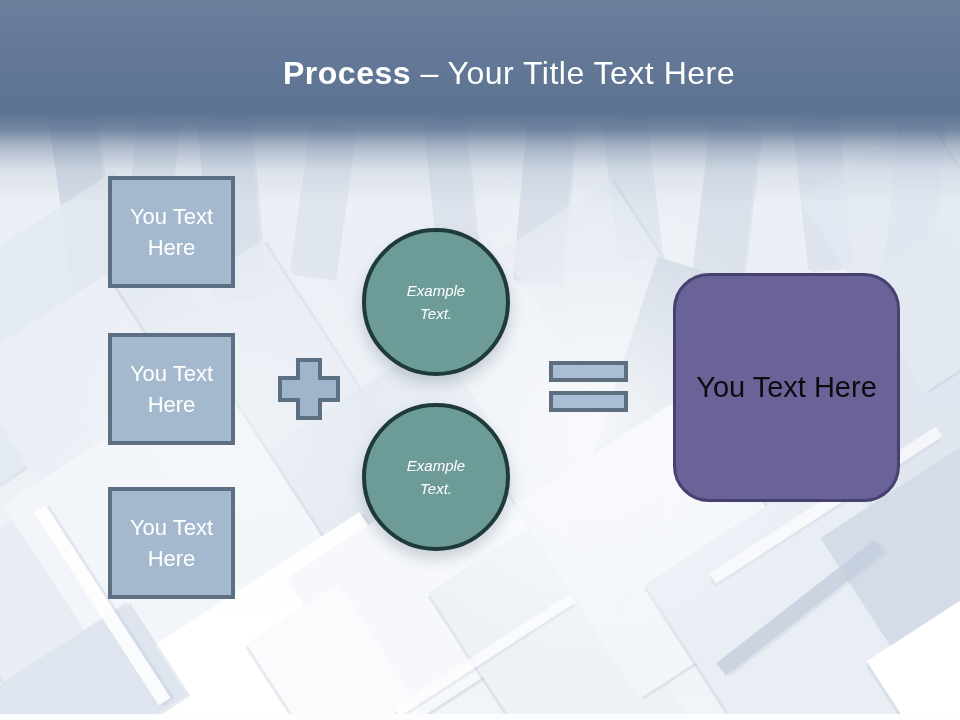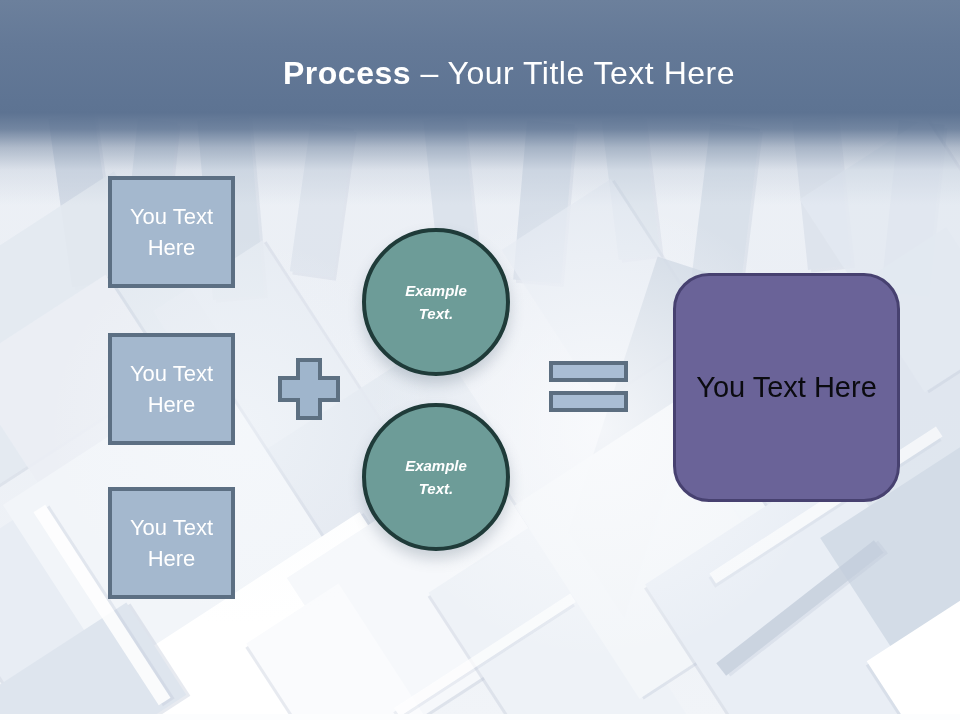--- a/index.html
+++ b/index.html
@@ -45,21 +45,21 @@
   .equals-wrap{position:absolute;left:549px;top:361px;width:79px;height:52px;}
   .eq-bar{
     width:79px;height:21px;box-sizing:border-box;background:#a9bdd4;
     border:4px solid #5c6e80;margin-bottom:9px;
   }
   
   .circle{
     position:absolute;left:362px;width:148px;height:148px;box-sizing:border-box;
     border-radius:50%;background:#6d9c98;border:4px solid #1f3b39;
     display:flex;align-items:center;justify-content:center;text-align:center;
-    color:#ffffff;font-size:15px;font-weight:bold;font-style:italic;line-height:1.55;
+    color:#ffffff;font-size:15px;font-weight:normal;font-style:italic;line-height:1.55;
     padding:0 28px;box-shadow:0 8px 14px rgba(70,90,110,0.25);
   }
   .c1{top:228px}.c2{top:403px}
   
   .result-box{
     position:absolute;left:673px;top:273px;width:227px;height:229px;box-sizing:border-box;
     background:#6a6398;border:3px solid #474170;border-radius:36px;
     display:flex;align-items:center;justify-content:center;text-align:center;
     color:#0b0b10;font-size:29px;white-space:nowrap;
   }

